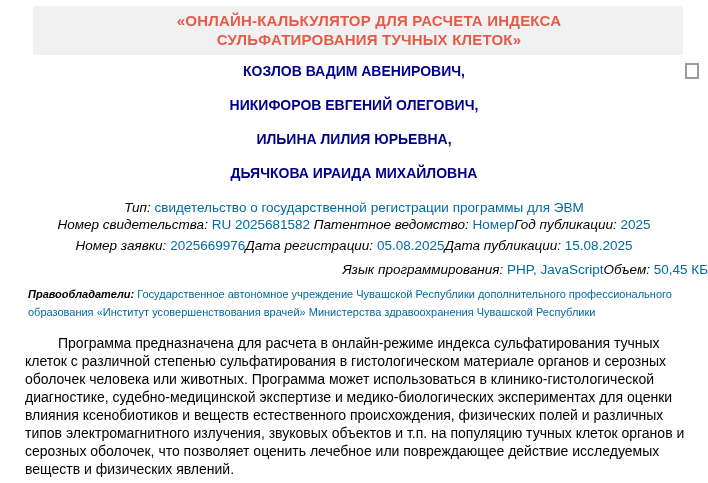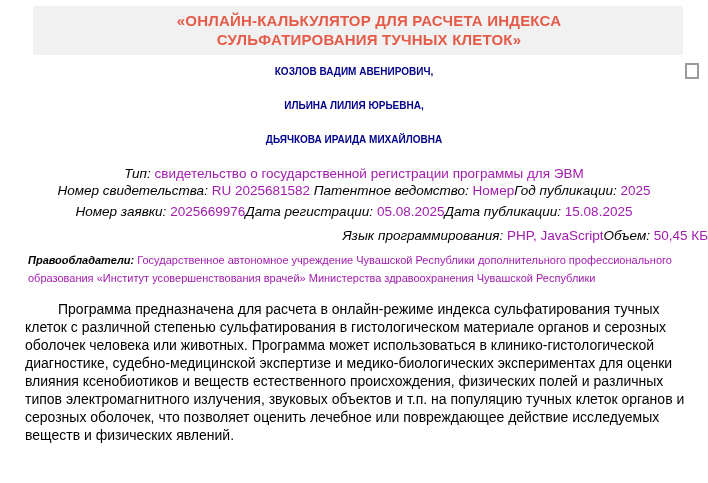--- a/index.html
+++ b/index.html
@@ -31,37 +31,37 @@
   .select-checkbox {
     position: absolute;
     top: 57px; right: 9px;
     width: 14px; height: 16px;
     border: 2px solid #9b9b9b;
     background: #fff;
     cursor: pointer;
   }
 
   .authors { margin-top: 9px; text-align: center; }
-  .author-line { margin-bottom: 19px; font-size: 10px; line-height: 15px; margin-top: 8px; }
+  .author-line { margin-bottom: 19px; font-size: 14px; line-height: 15px; margin-top: 8px; }
   .author-link {
     color: #00008b;
     font-weight: bold;
     text-decoration: none;
     cursor: pointer;
   }
   .author-comma { color: #00008b; font-weight: bold; }
 
   .meta { text-align: center; font-size: 13.5px; }
   .meta-line { line-height: 16px; }
   .m-type   { margin-top: 2px; }
   .m-cert   { margin-top: 1px; }
   .m-app    { margin-top: 5px; }
   .m-lang   { margin-top: 8px; text-align: right; }
   .label { color: #000; font-style: italic; }
-  .value { color: #a21caf; text-decoration: none; cursor: pointer; }
+  .value { color: #0369a1; text-decoration: none; cursor: pointer; }
 
   .holders {
     margin: 8px auto 0 auto;
     padding: 0 28px;
     text-align: left;
     font-size: 11px;
     line-height: 17.5px;
   }
   .holders .label { font-weight: bold; }
 
@@ -87,20 +87,21 @@
 <div class="page">
 
   <div class="title-box">
     <span class="title-text">«ОНЛАЙН-КАЛЬКУЛЯТОР ДЛЯ РАСЧЕТА ИНДЕКСА СУЛЬФАТИРОВАНИЯ ТУЧНЫХ КЛЕТОК»</span>
   </div>
 
   <div class="select-checkbox"></div>
 
   <div class="authors">
     <div class="author-line"><a class="author-link">КОЗЛОВ ВАДИМ АВЕНИРОВИЧ</a><span class="author-comma">,</span></div>
+    <div class="author-line"><a class="author-link">НИКИФОРОВ ЕВГЕНИЙ ОЛЕГОВИЧ</a><span class="author-comma">,</span></div>
     <div class="author-line"><a class="author-link">ИЛЬИНА ЛИЛИЯ ЮРЬЕВНА</a><span class="author-comma">,</span></div>
     <div class="author-line"><a class="author-link">ДЬЯЧКОВА ИРАИДА МИХАЙЛОВНА</a><span class="author-comma"></span></div>
   </div>
 
   <div class="meta">
     <div class="meta-line m-type"><span class="label">Тип: </span><a class="value">свидетельство о государственной регистрации программы для ЭВМ</a></div>
     <div class="meta-line m-cert"><span class="label">Номер свидетельства: </span><a class="value">RU 2025681582</a><span class="label"> Патентное ведомство: </span><a class="value">Номер</a><span class="label">Год публикации: </span><a class="value">2025</a></div>
     <div class="meta-line m-app"><span class="label">Номер заявки: </span><a class="value">2025669976</a><span class="label">Дата регистрации: </span><a class="value">05.08.2025</a><span class="label">Дата публикации: </span><a class="value">15.08.2025</a></div>
     <div class="meta-line m-lang"><span class="label">Язык программирования: </span><a class="value">PHP, JavaScript</a><span class="label">Объем: </span><a class="value">50,45 КБ</a></div>
     <div class="holders"><span class="label">Правообладатели: </span><a class="value"> Государственное автономное учреждение Чувашской Республики дополнительного профессионального образования «Институт усовершенствования врачей» Министерства здравоохранения Чувашской Республики</a></div>

